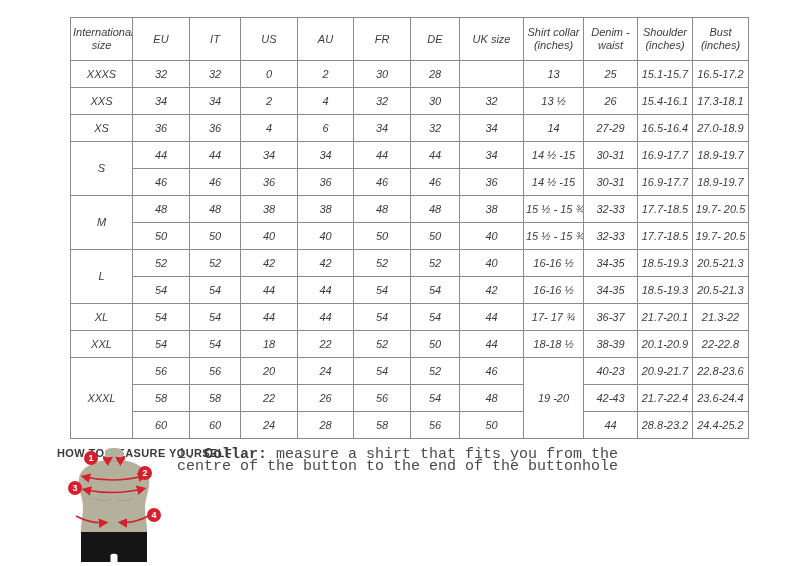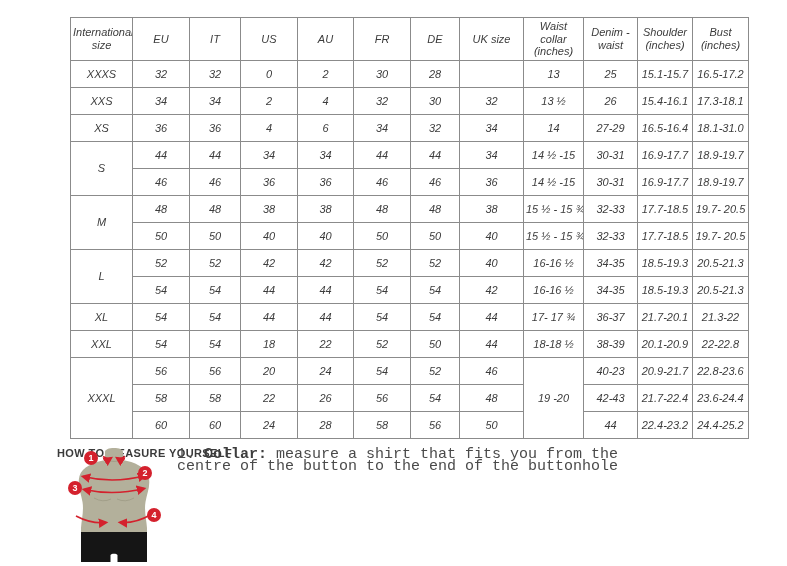--- a/index.html
+++ b/index.html
@@ -49,21 +49,21 @@
   <thead>
     <tr id="size-table-head">
         <th>International size</th>
         <th>EU</th>
         <th>IT</th>
         <th>US</th>
         <th>AU</th>
         <th>FR</th>
         <th>DE</th>
         <th>UK size</th>
-        <th>Waist collar (inches)</th>
+        <th>Shirt collar (inches)</th>
         <th>Denim - waist</th>
         <th>Shoulder (inches)</th>
         <th>Bust (inches)</th>
       </tr>
   </thead>
   <tbody id="size-table-body">
       <tr>
         <td>XXXS</td>
         <td>32</td>
         <td>32</td>
@@ -96,21 +96,21 @@
         <td>36</td>
         <td>36</td>
         <td>4</td>
         <td>6</td>
         <td>34</td>
         <td>32</td>
         <td>34</td>
         <td>14</td>
         <td>27-29</td>
         <td>16.5-16.4</td>
-        <td>18.1-31.0</td>
+        <td>27.0-18.9</td>
       </tr>
       <tr>
         <td rowspan="2">S</td>
         <td>44</td>
         <td>44</td>
         <td>34</td>
         <td>34</td>
         <td>44</td>
         <td>44</td>
         <td>34</td>
@@ -242,21 +242,21 @@
       </tr>
       <tr>
         <td>60</td>
         <td>60</td>
         <td>24</td>
         <td>28</td>
         <td>58</td>
         <td>56</td>
         <td>50</td>
         <td>44</td>
-        <td>22.4-23.2</td>
+        <td>28.8-23.2</td>
         <td>24.4-25.2</td>
       </tr>
     </tbody>
 </table>
 
 <div class="measure-heading">HOW TO MEASURE YOURSELF</div>
 
 <svg class="mannequin" width="120" height="120" viewBox="0 0 120 120">
   <defs>
     <marker id="ah" markerWidth="7" markerHeight="7" refX="4.5" refY="3" orient="auto-start-reverse">

